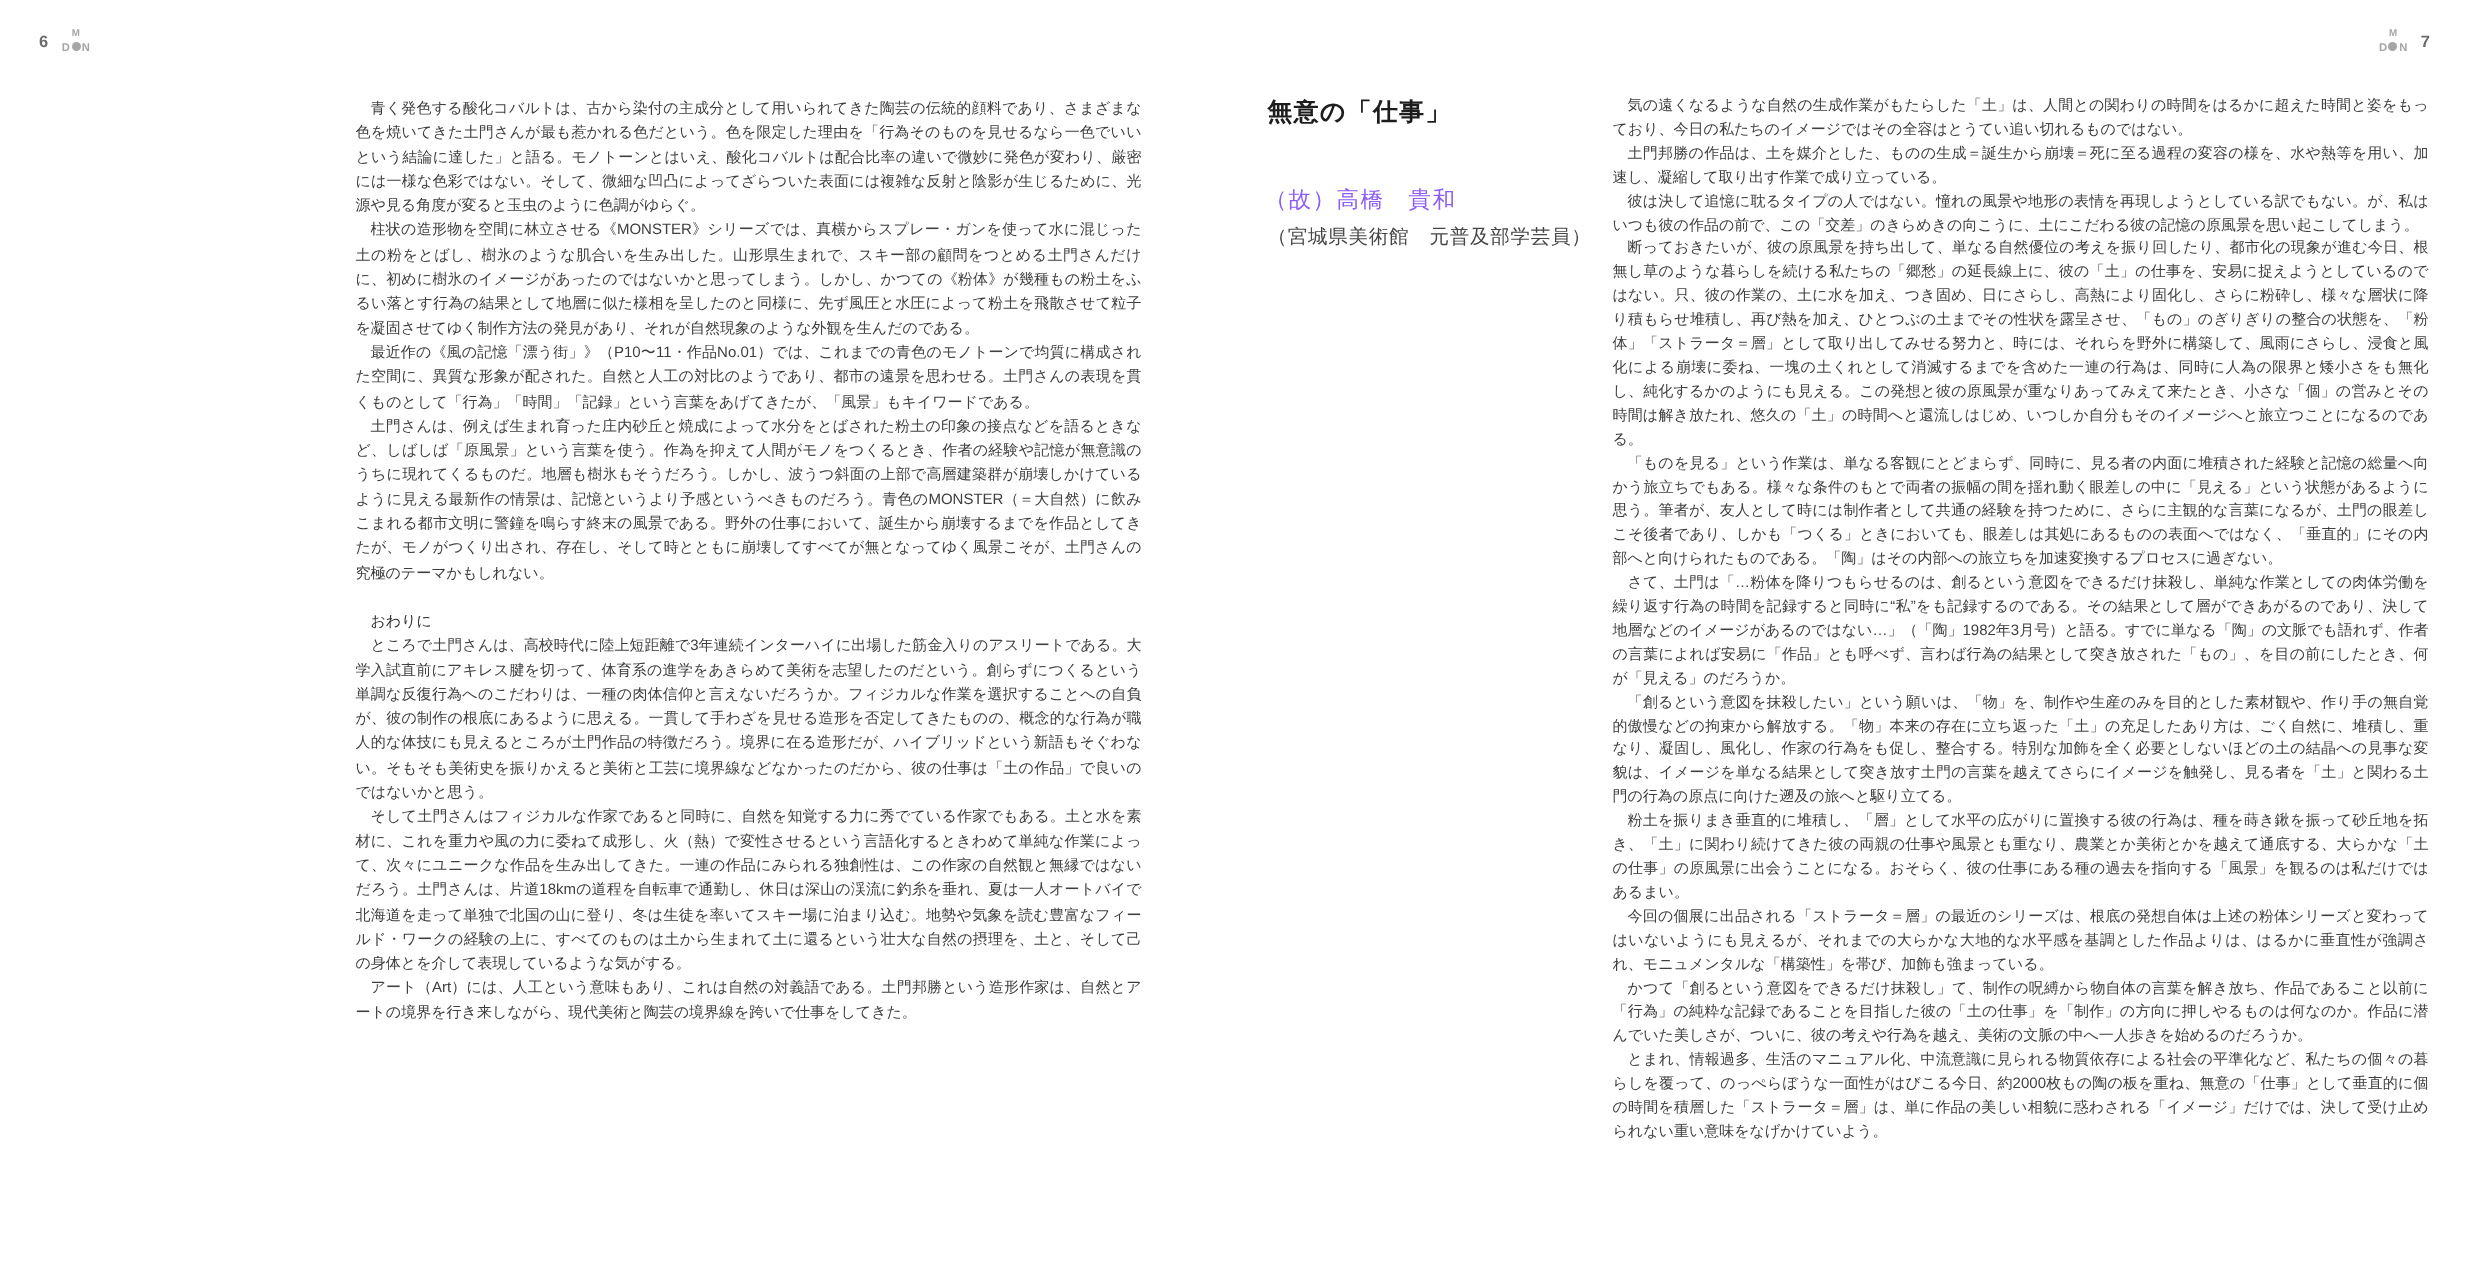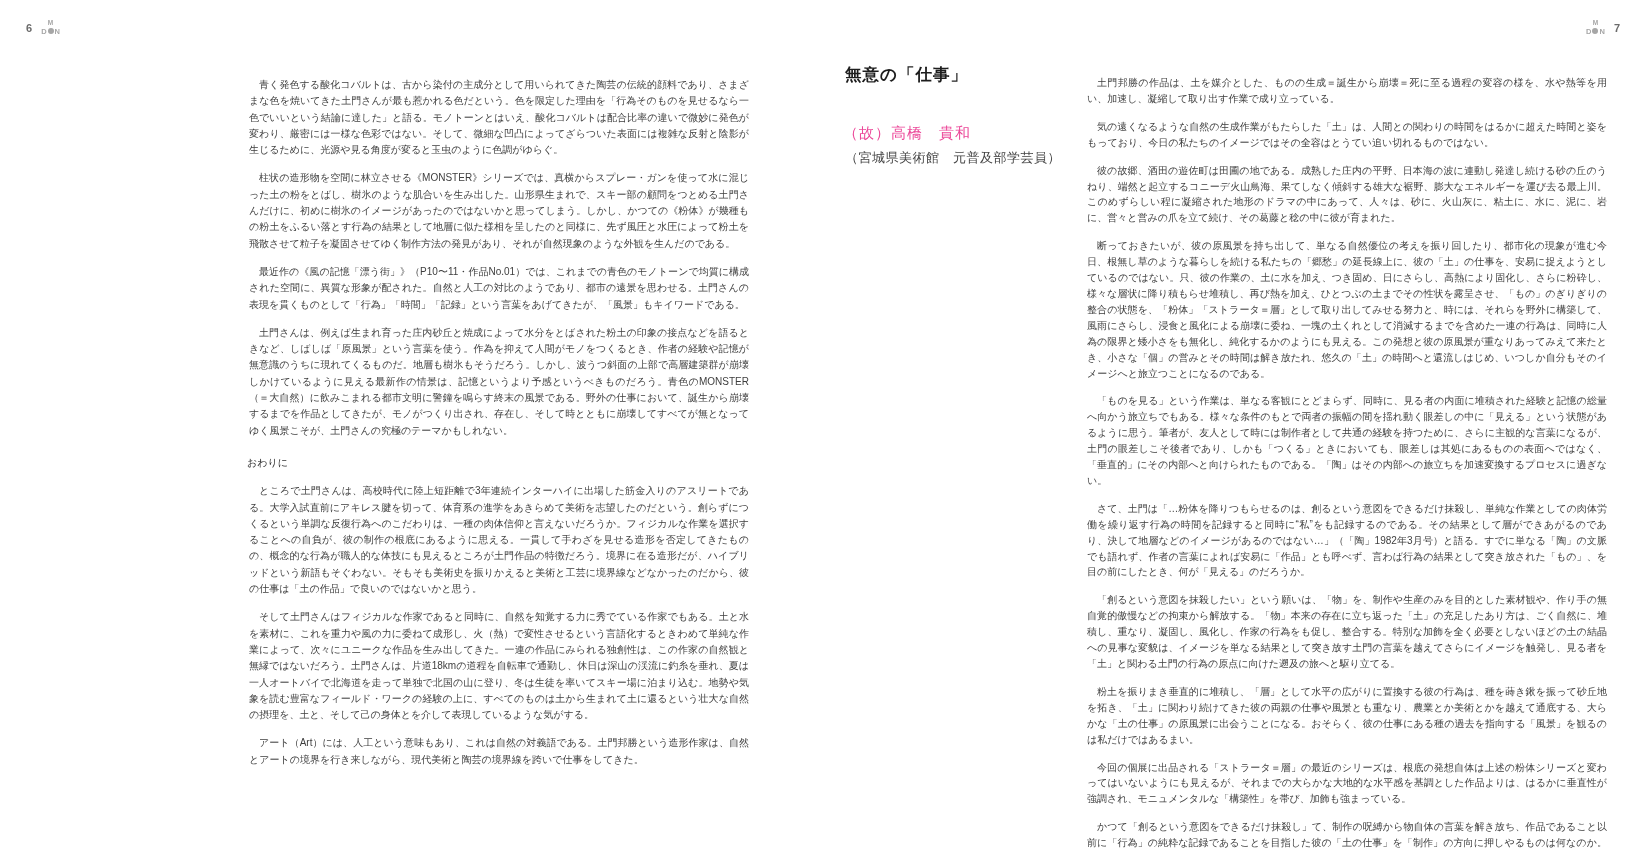--- a/index.html
+++ b/index.html
@@ -11,27 +11,27 @@
   .corner{position:absolute;top:20px;display:flex;align-items:center;gap:9px;}
   .corner-left{left:26px;}
   .corner-right{right:24px;}
   .pagenum{font-size:11px;font-weight:bold;color:#6b6b6b;}
   .logo{display:flex;flex-direction:column;align-items:center;line-height:1;color:#a6a6a6;}
   .logo .m{font-size:6.5px;font-weight:bold;letter-spacing:0;margin-bottom:1px;}
   .logo .row{font-size:7.5px;font-weight:bold;display:flex;align-items:center;}
   .logo .dot{display:inline-block;width:6px;height:6px;border-radius:50%;background:#a6a6a6;margin:0 1px;}
   
   .col{position:absolute;text-align:justify;color:#3e3e3e;}
-  .col p{margin:12px;text-indent:1em;}
+  .col p{margin:0;text-indent:1em;}
   #left-col{left:237px;top:65px;width:524px;font-size:10px;line-height:16.3px;}
   #right-col{left:1075px;top:63px;width:544px;font-size:10px;line-height:15.9px;}
   .closing-heading{font-weight:normal;margin-top:16px;text-indent:1em;color:#2e2e2e;}
   
   #essay-title{position:absolute;left:845px;top:64px;font-size:16.5px;font-weight:bold;color:#1d1d1d;letter-spacing:1px;}
-  #essay-author{position:absolute;left:843px;top:124px;font-size:15px;color:#ec4899;letter-spacing:1px;}
+  #essay-author{position:absolute;left:843px;top:124px;font-size:15px;color:#8b5cf6;letter-spacing:1px;}
   #essay-affiliation{position:absolute;left:845px;top:149px;font-size:13px;color:#454545;letter-spacing:0.5px;}
 </style>
 </head>
 <body>
 
 <div class="corner corner-left">
   <span class="pagenum">6</span>
   <span class="logo">
     <span class="m">M</span>
     <span class="row">
@@ -68,23 +68,23 @@
       <p>アート（Art）には、人工という意味もあり、これは自然の対義語である。土門邦勝という造形作家は、自然とアートの境界を行き来しながら、現代美術と陶芸の境界線を跨いで仕事をしてきた。</p>
     </div>
 </div>
 
 <div id="essay-title">無意の「仕事」</div>
 <div id="essay-author">（故）高橋　貴和</div>
 <div id="essay-affiliation">（宮城県美術館　元普及部学芸員）</div>
 
 <div class="col" id="right-col">
   <div>
+      <p>気の遠くなるような自然の生成作業がもたらした「土」は、人間との関わりの時間をはるかに超えた時間と姿をもっており、今日の私たちのイメージではその全容はとうてい追い切れるものではない。</p>
       <p>土門邦勝の作品は、土を媒介とした、ものの生成＝誕生から崩壊＝死に至る過程の変容の様を、水や熱等を用い、加速し、凝縮して取り出す作業で成り立っている。</p>
-      <p>気の遠くなるような自然の生成作業がもたらした「土」は、人間との関わりの時間をはるかに超えた時間と姿をもっており、今日の私たちのイメージではその全容はとうてい追い切れるものではない。</p>
-      <p>彼の故郷、酒田の遊佐町は田圃の地である。成熟した庄内の平野、日本海の波に連動し発達し続ける砂の丘のうねり、端然と起立するコニーデ火山鳥海、果てしなく傾斜する雄大な裾野、膨大なエネルギーを運び去る最上川。このめずらしい程に凝縮された地形のドラマの中にあって、人々は、砂に、火山灰に、粘土に、水に、泥に、岩に、営々と営みの爪を立て続け、その葛藤と稔の中に彼が育まれた。</p>
+      <p>彼は決して追憶に耽るタイプの人ではない。憧れの風景や地形の表情を再現しようとしている訳でもない。が、私はいつも彼の作品の前で、この「交差」のきらめきの向こうに、土にこだわる彼の記憶の原風景を思い起こしてしまう。</p>
       <p>断っておきたいが、彼の原風景を持ち出して、単なる自然優位の考えを振り回したり、都市化の現象が進む今日、根無し草のような暮らしを続ける私たちの「郷愁」の延長線上に、彼の「土」の仕事を、安易に捉えようとしているのではない。只、彼の作業の、土に水を加え、つき固め、日にさらし、高熱により固化し、さらに粉砕し、様々な層状に降り積もらせ堆積し、再び熱を加え、ひとつぶの土までその性状を露呈させ、「もの」のぎりぎりの整合の状態を、「粉体」「ストラータ＝層」として取り出してみせる努力と、時には、それらを野外に構築して、風雨にさらし、浸食と風化による崩壊に委ね、一塊の土くれとして消滅するまでを含めた一連の行為は、同時に人為の限界と矮小さをも無化し、純化するかのようにも見える。この発想と彼の原風景が重なりあってみえて来たとき、小さな「個」の営みとその時間は解き放たれ、悠久の「土」の時間へと還流しはじめ、いつしか自分もそのイメージへと旅立つことになるのである。</p>
       <p>「ものを見る」という作業は、単なる客観にとどまらず、同時に、見る者の内面に堆積された経験と記憶の総量へ向かう旅立ちでもある。様々な条件のもとで両者の振幅の間を揺れ動く眼差しの中に「見える」という状態があるように思う。筆者が、友人として時には制作者として共通の経験を持つために、さらに主観的な言葉になるが、土門の眼差しこそ後者であり、しかも「つくる」ときにおいても、眼差しは其処にあるものの表面へではなく、「垂直的」にその内部へと向けられたものである。「陶」はその内部への旅立ちを加速変換するプロセスに過ぎない。</p>
       <p>さて、土門は「…粉体を降りつもらせるのは、創るという意図をできるだけ抹殺し、単純な作業としての肉体労働を繰り返す行為の時間を記録すると同時に“私”をも記録するのである。その結果として層ができあがるのであり、決して地層などのイメージがあるのではない…」（「陶」1982年3月号）と語る。すでに単なる「陶」の文脈でも語れず、作者の言葉によれば安易に「作品」とも呼べず、言わば行為の結果として突き放された「もの」、を目の前にしたとき、何が「見える」のだろうか。</p>
       <p>「創るという意図を抹殺したい」という願いは、「物」を、制作や生産のみを目的とした素材観や、作り手の無自覚的傲慢などの拘束から解放する。「物」本来の存在に立ち返った「土」の充足したあり方は、ごく自然に、堆積し、重なり、凝固し、風化し、作家の行為をも促し、整合する。特別な加飾を全く必要としないほどの土の結晶への見事な変貌は、イメージを単なる結果として突き放す土門の言葉を越えてさらにイメージを触発し、見る者を「土」と関わる土門の行為の原点に向けた遡及の旅へと駆り立てる。</p>
       <p>粉土を振りまき垂直的に堆積し、「層」として水平の広がりに置換する彼の行為は、種を蒔き鍬を振って砂丘地を拓き、「土」に関わり続けてきた彼の両親の仕事や風景とも重なり、農業とか美術とかを越えて通底する、大らかな「土の仕事」の原風景に出会うことになる。おそらく、彼の仕事にある種の過去を指向する「風景」を観るのは私だけではあるまい。</p>
       <p>今回の個展に出品される「ストラータ＝層」の最近のシリーズは、根底の発想自体は上述の粉体シリーズと変わってはいないようにも見えるが、それまでの大らかな大地的な水平感を基調とした作品よりは、はるかに垂直性が強調され、モニュメンタルな「構築性」を帯び、加飾も強まっている。</p>
       <p>かつて「創るという意図をできるだけ抹殺し」て、制作の呪縛から物自体の言葉を解き放ち、作品であること以前に「行為」の純粋な記録であることを目指した彼の「土の仕事」を「制作」の方向に押しやるものは何なのか。作品に潜んでいた美しさが、ついに、彼の考えや行為を越え、美術の文脈の中へ一人歩きを始めるのだろうか。</p>
       <p>とまれ、情報過多、生活のマニュアル化、中流意識に見られる物質依存による社会の平準化など、私たちの個々の暮らしを覆って、のっぺらぼうな一面性がはびこる今日、約2000枚もの陶の板を重ね、無意の「仕事」として垂直的に個の時間を積層した「ストラータ＝層」は、単に作品の美しい相貌に惑わされる「イメージ」だけでは、決して受け止められない重い意味をなげかけていよう。</p>
     </div>
 </div>

